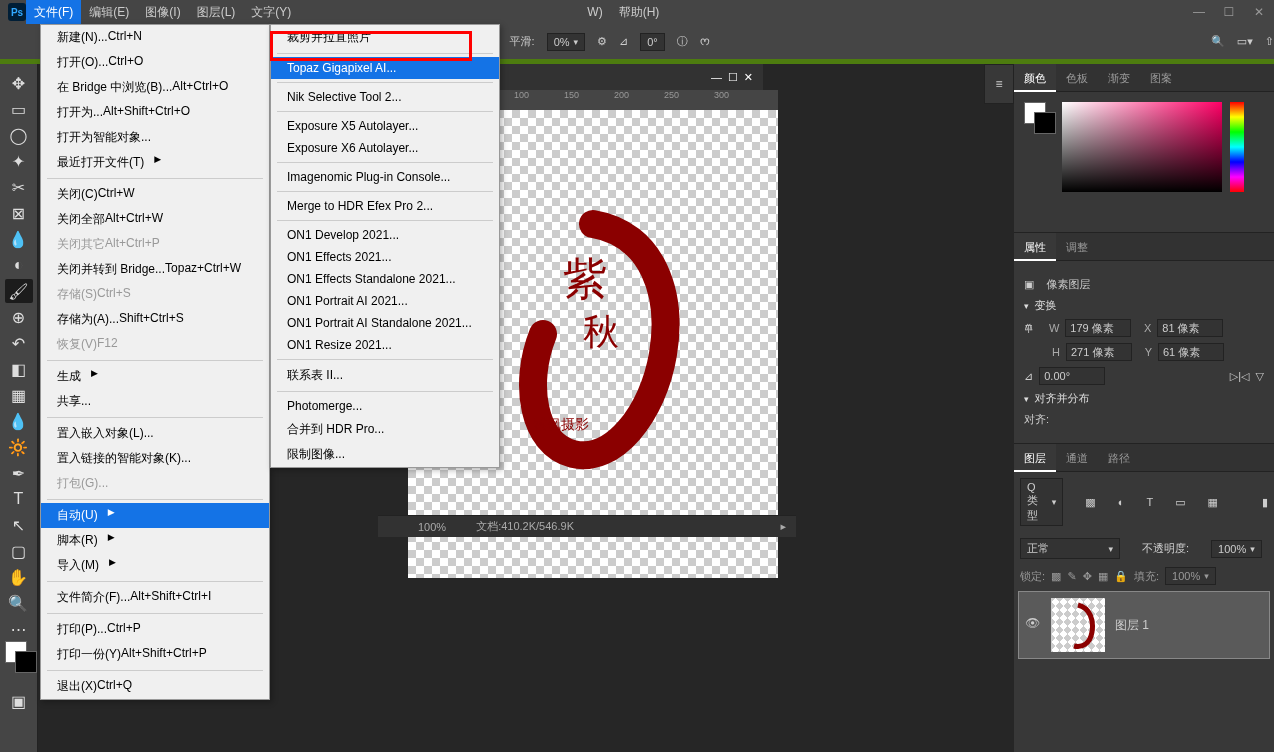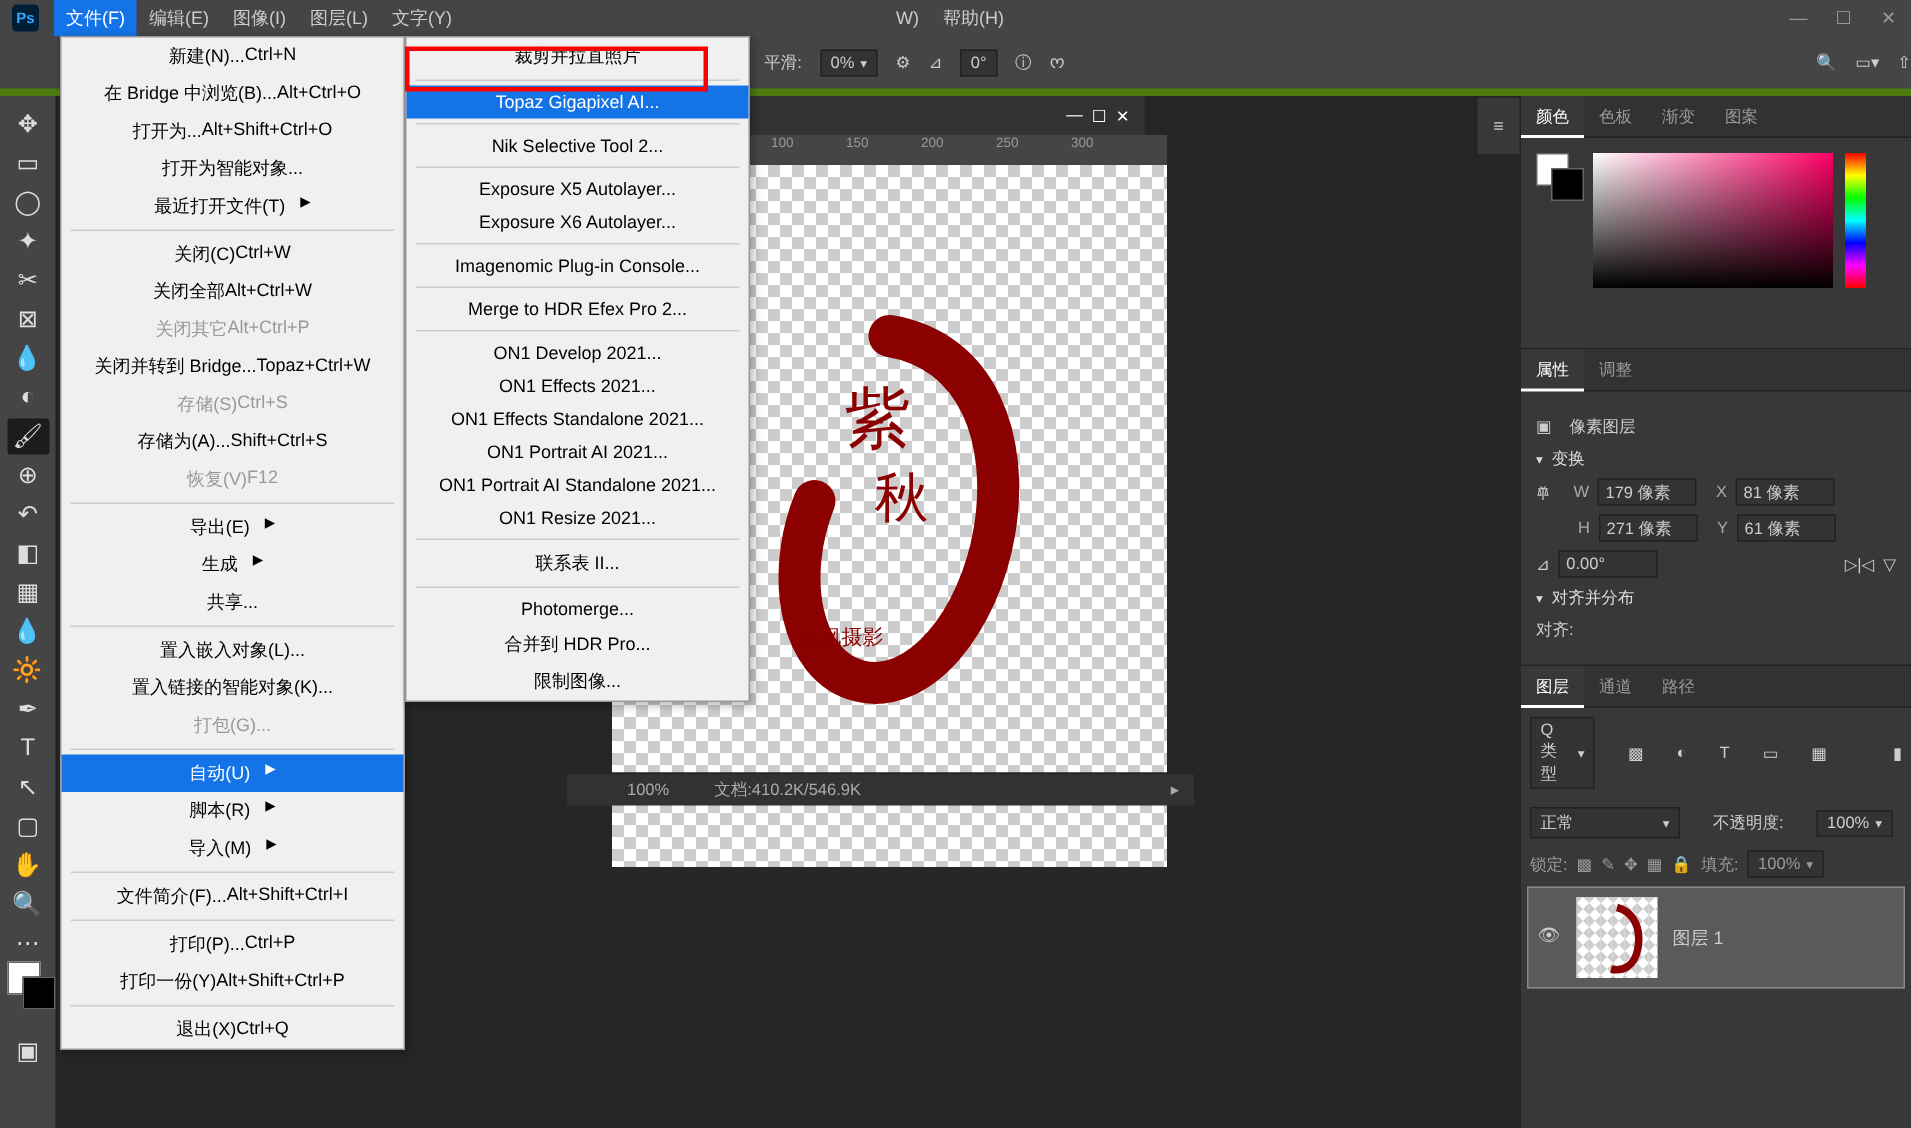--- a/index.html
+++ b/index.html
@@ -1,18 +1,18 @@
 <!DOCTYPE html>
 <html><head>
 <meta charset="utf-8">
 <style>
 *{margin:0;padding:0;box-sizing:border-box;font-family:"Microsoft YaHei",sans-serif;user-select:none}
 body{width:1274px;height:752px;background:#323232;color:#ccc;font-size:12px;overflow:hidden;position:relative}
 .menubar{height:24px;background:#454545;display:flex;align-items:center;padding-left:8px}
-.ps-logo{width:18px;height:18px;background:#001e36;border-radius:3px;display:flex;align-items:center;justify-content:center;color:#31a8ff;font-weight:bold;font-size:10px;margin-right:10px}
+.ps-logo{width:18px;height:18px;background:#001e36;border-radius:3px;display:flex;align-items:center;justify-content:center;color:#31a8ff;font-weight:bold;font-size:10px;}
 .menubar-item{padding:0 8px;height:24px;line-height:24px;cursor:pointer}
 .menubar-item.active{background:#1473e6;color:#fff}
 .window-controls{margin-left:auto;display:flex}
 .win-btn{width:30px;height:20px;display:flex;align-items:center;justify-content:center;color:#999}
 .toolbar{height:40px;background:#454545;border-bottom:5px solid #4d7c0f;display:flex;align-items:center;padding-left:40px;gap:12px;font-size:11px}
 .toolbar-sep{width:1px;height:24px;background:#333}
 .tb-icon{width:16px;height:16px;display:inline-block;border:1px solid #888;border-radius:2px}
 .tb-dropdown{background:#333;border:1px solid #222;padding:2px 6px;display:flex;align-items:center;gap:4px}
 .left-tools{position:absolute;left:0;top:64px;width:38px;bottom:0;background:#454545;display:flex;flex-direction:column;align-items:center;padding-top:6px;border-right:1px solid #222}
 .tool{width:28px;height:24px;margin:1px 0;display:flex;align-items:center;justify-content:center;color:#ddd;border-radius:2px;cursor:pointer;font-size:16px}
@@ -43,21 +43,21 @@
 .section-header{display:flex;align-items:center;gap:6px;margin:6px 0;color:#ddd}
 .layers-panel{border-top:1px solid #222;flex:1;display:flex;flex-direction:column}
 .layers-toolbar{padding:6px;display:flex;align-items:center;gap:22px;font-size:11px}
 .layers-toolbar2{padding:2px 6px;display:flex;align-items:center;gap:6px;font-size:11px;color:#999}
 .layer-item{display:flex;align-items:center;padding:6px;background:#5a5a5a;margin:4px;border:1px solid #888}
 .layer-thumb{width:54px;height:54px;background:#fff;background-image:linear-gradient(45deg,#ccc 25%,transparent 25%),linear-gradient(-45deg,#ccc 25%,transparent 25%),linear-gradient(45deg,transparent 75%,#ccc 75%),linear-gradient(-45deg,transparent 75%,#ccc 75%);background-size:8px 8px;margin-right:10px;display:flex;align-items:center;justify-content:center}
 .eye{width:18px;height:18px;margin-right:8px}
 .dropdown-menu{position:absolute;background:#f0f0f0;border:1px solid #999;box-shadow:2px 2px 6px rgba(0,0,0,.3);color:#000;font-size:12px;z-index:100;min-width:230px}
 .menu1{left:40px;top:24px;width:230px}
 .menu2{left:270px;top:24px;width:230px}
-.menu-item{padding:4px 16px;display:flex;justify-content:center;cursor:pointer;white-space:nowrap}
+.menu-item{padding:4px 16px;display:flex;justify-content:flex-start;cursor:pointer;white-space:nowrap}
 .menu-item.active{background:#1473e6;color:#fff}
 .menu-item.disabled{color:#999}
 .menu-item.has-sub::after{content:"▶";font-size:9px;margin-left:10px}
 .menu-sep{height:1px;background:#ccc;margin:3px 6px}
 .highlight-box{position:absolute;left:270px;top:31px;width:202px;height:30px;border:3px solid #ff0000;z-index:110;pointer-events:none}
 .panel-collapse{position:absolute;right:260px;top:64px;width:30px;height:40px;background:#383838;display:flex;align-items:center;justify-content:center;border:1px solid #222}
 .chev{font-size:9px}
 .logo-ring{width:200px;height:280px;position:relative}
 .logo-ring svg{width:100%;height:100%}
 </style>
@@ -296,20 +296,24 @@
     </div>
   </div>
 </div>
 
 <div class="dropdown-menu menu1" id="filemenu">
     <div class="menu-item">
       <span>新建(N)...</span>
       <span>Ctrl+N</span>
     </div>
     <div class="menu-item">
+      <span>打开(O)...</span>
+      <span>Ctrl+O</span>
+    </div>
+    <div class="menu-item">
       <span>在 Bridge 中浏览(B)...</span>
       <span>Alt+Ctrl+O</span>
     </div>
     <div class="menu-item">
       <span>打开为...</span>
       <span>Alt+Shift+Ctrl+O</span>
     </div>
     <div class="menu-item">
       <span>打开为智能对象...</span>
     </div>
@@ -339,23 +343,20 @@
     </div>
     <div class="menu-item">
       <span>存储为(A)...</span>
       <span>Shift+Ctrl+S</span>
     </div>
     <div class="menu-item disabled">
       <span>恢复(V)</span>
       <span>F12</span>
     </div>
     <div class="menu-sep"></div>
-    <div class="menu-item has-sub">
-      <span>导出(E)</span>
-    </div>
     <div class="menu-item has-sub">
       <span>生成</span>
     </div>
     <div class="menu-item">
       <span>共享...</span>
     </div>
     <div class="menu-sep"></div>
     <div class="menu-item">
       <span>置入嵌入对象(L)...</span>
     </div>

